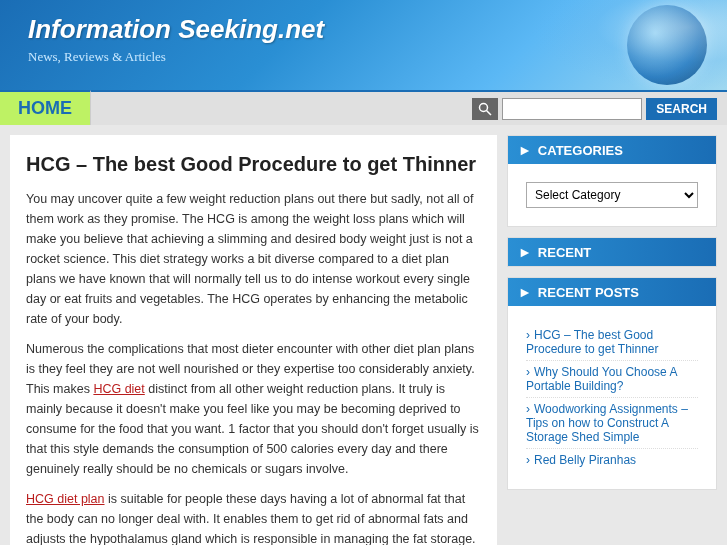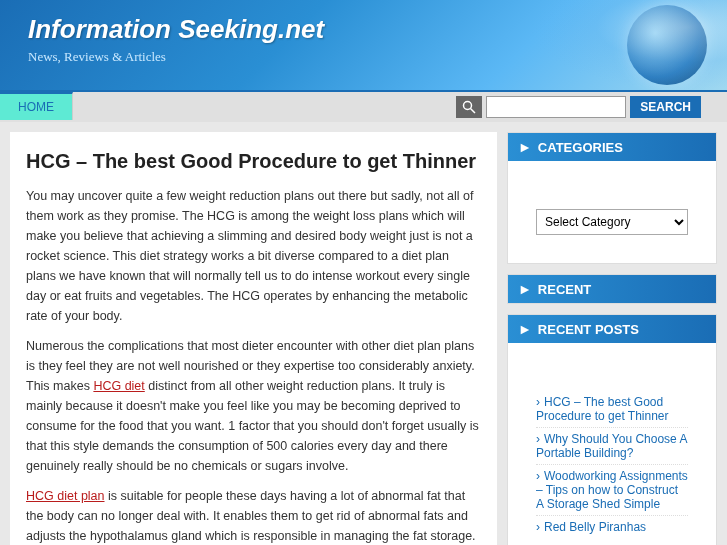--- a/index.html
+++ b/index.html
@@ -51,34 +51,34 @@
     #navbar {
       background: #e0e0e0;
       border-top: 2px solid #1a6db5;
       display: flex;
       align-items: center;
       padding: 0;
       min-height: 32px;
     }
     .nav-item {
       padding: 6px 18px;
-      font-size: 12px;
-      font-weight: normal;
+      font-size: 18px;
+      font-weight: bold;
       color: #1a6db5;
       border-right: 1px solid #ccc;
       cursor: pointer;
-      background: #5eead4;
+      background: #bef264;
       border-top: 2px solid #1a6db5;
       margin-top: -2px;
     }
     .nav-spacer { flex: 1; }
     .search-bar {
       display: flex;
       align-items: flex-start;
-      margin-right: 26px;
+      margin-right: 10px;
       gap: 4px;
     }
     .search-icon-box {
       background: #666;
       padding: 4px 6px;
       display: flex;
       align-items: center;
       justify-content: center;
     }
     .search-input {
@@ -155,22 +155,21 @@
       padding: 6px 10px;
       display: flex;
       align-items: center;
       gap: 6px;
     }
     .widget-header-arrow {
       color: #fff;
       font-size: 14px;
     }
     .widget-body {
-      padding: 28px;
-      margin-top: 20px;
+      padding: 18px;
     }
     .category-select {
       width: 100%;
       padding: 4px;
       border: 1px solid #aaa;
       font-size: 12px;
       background: #fff;
     }
     .pages-list {
       list-style: none;

